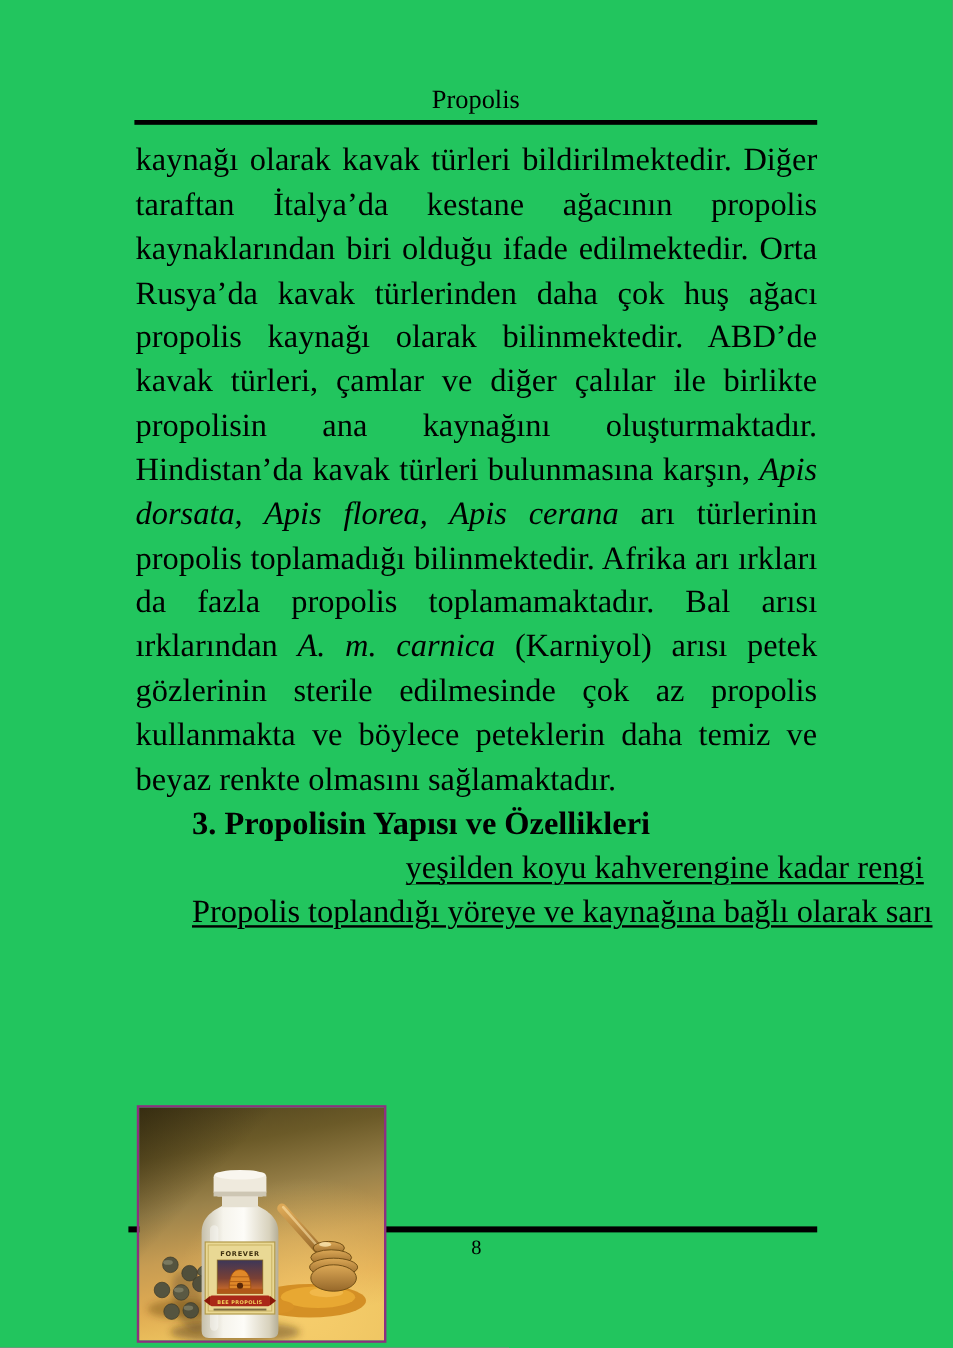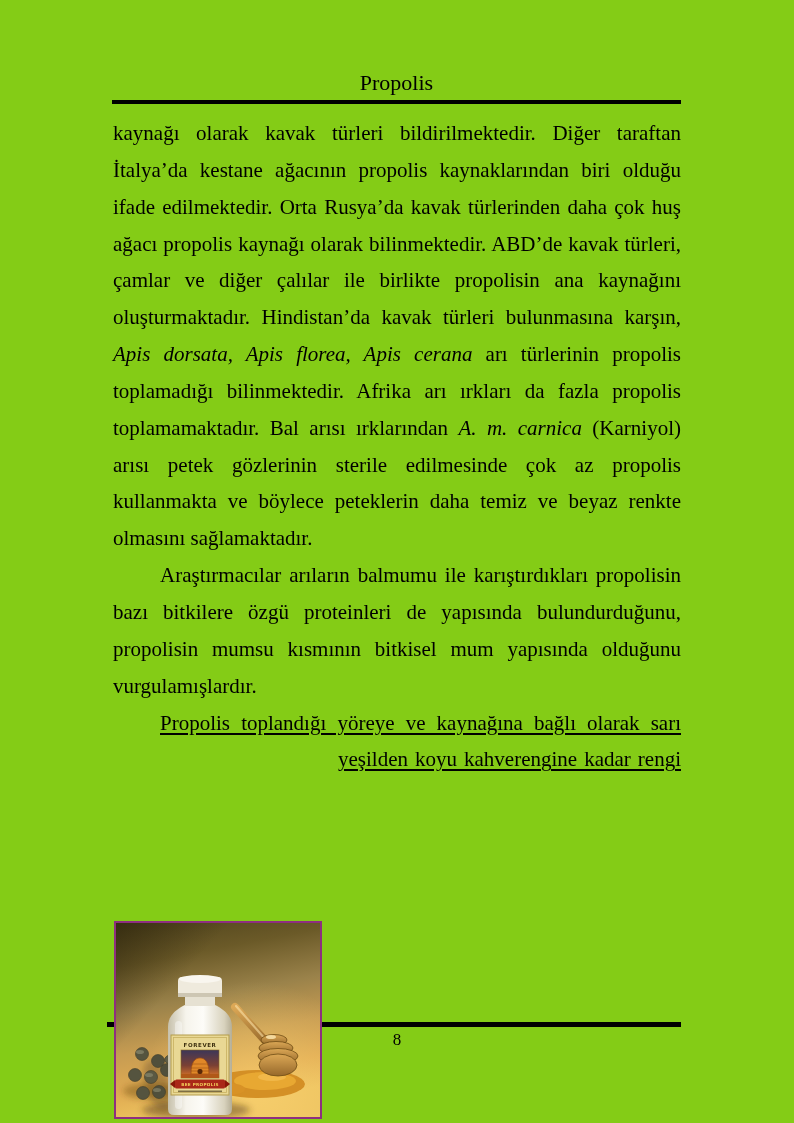--- a/index.html
+++ b/index.html
@@ -1,34 +1,34 @@
 <!DOCTYPE html>
 <html><head>
 <meta charset="utf-8">
 <style>
   html,body{margin:0;padding:0;background:#888;}
   .page{
     position:relative;
     width:794px;height:1123px;
-    background:#84cc16;
+    background:#22c55e;
     font-family:"Liberation Serif","DejaVu Serif",serif;
     color:#000;
     overflow:hidden;
   }
   .doc-title{
     position:absolute;left:112px;top:70px;width:569px;
     text-align:center;font-size:22px;line-height:26px;
   }
   .header-rule{
     position:absolute;left:112px;top:100px;width:569px;height:4px;
     background:#000;
   }
   .body-text{
     position:absolute;left:113px;top:115px;width:568px;
-    font-size:21px;line-height:36.85px;
+    font-size:27px;line-height:36.85px;
     text-align:justify;
   }
   .body-text p{margin:0;padding:0;}
   .indent{text-indent:47px;}
   .section-heading{font-weight:bold;}
   .u-line{
     text-align:justify;text-align-last:justify;
     white-space:nowrap;
     text-decoration:underline;
     text-decoration-thickness:2px;
@@ -53,23 +53,23 @@
 </head>
 <body>
 
 <div class="page">
 
   <div class="doc-title">Propolis</div>
   <div class="header-rule"></div>
 
   <div class="body-text">
     <p><span>kaynağı olarak kavak türleri bildirilmektedir. Diğer taraftan İtalya’da kestane ağacının propolis kaynaklarından biri olduğu ifade edilmektedir. Orta Rusya’da kavak türlerinden daha çok huş ağacı propolis kaynağı olarak bilinmektedir. ABD’de kavak türleri, çamlar ve diğer çalılar ile birlikte propolisin ana kaynağını oluşturmaktadır. Hindistan’da kavak türleri bulunmasına karşın, </span><i>Apis dorsata, Apis florea, Apis cerana</i><span> arı türlerinin propolis toplamadığı bilinmektedir. Afrika arı ırkları da fazla propolis toplamamaktadır. Bal arısı ırklarından </span><i>A. m. carnica</i><span> (Karniyol) arısı petek gözlerinin sterile edilmesinde çok az propolis kullanmakta ve böylece peteklerin daha temiz ve beyaz renkte olmasını sağlamaktadır.</span></p>
-    <p class="indent">Araştırmacılar arıların balmumu ile karıştırdıkları propolisin bazı bitkilere özgü proteinleri de yapısında bulundurduğunu, propolisin mumsu kısmının bitkisel mum yapısında olduğunu vurgulamışlardır.</p>
+    <p class="indent section-heading">3. Propolisin Yapısı ve Özellikleri</p>
+    <div class="u-line hang">yeşilden koyu kahverengine kadar rengi</div>
     <div class="u-line first">Propolis toplandığı yöreye ve kaynağına bağlı olarak sarı</div>
-    <div class="u-line hang">yeşilden koyu kahverengine kadar rengi</div>
   </div>
 
   <div class="photo">
     <svg width="204" height="194" viewBox="0 0 204 194" xmlns="http://www.w3.org/2000/svg">
       <defs>
         <linearGradient id="bg" x1="0" y1="0" x2="0.2" y2="1">
           <stop offset="0" stop-color="#4e421c"></stop>
           <stop offset="0.22" stop-color="#6b5a28"></stop>
           <stop offset="0.45" stop-color="#9a824a"></stop>
           <stop offset="0.66" stop-color="#c79c52"></stop>

